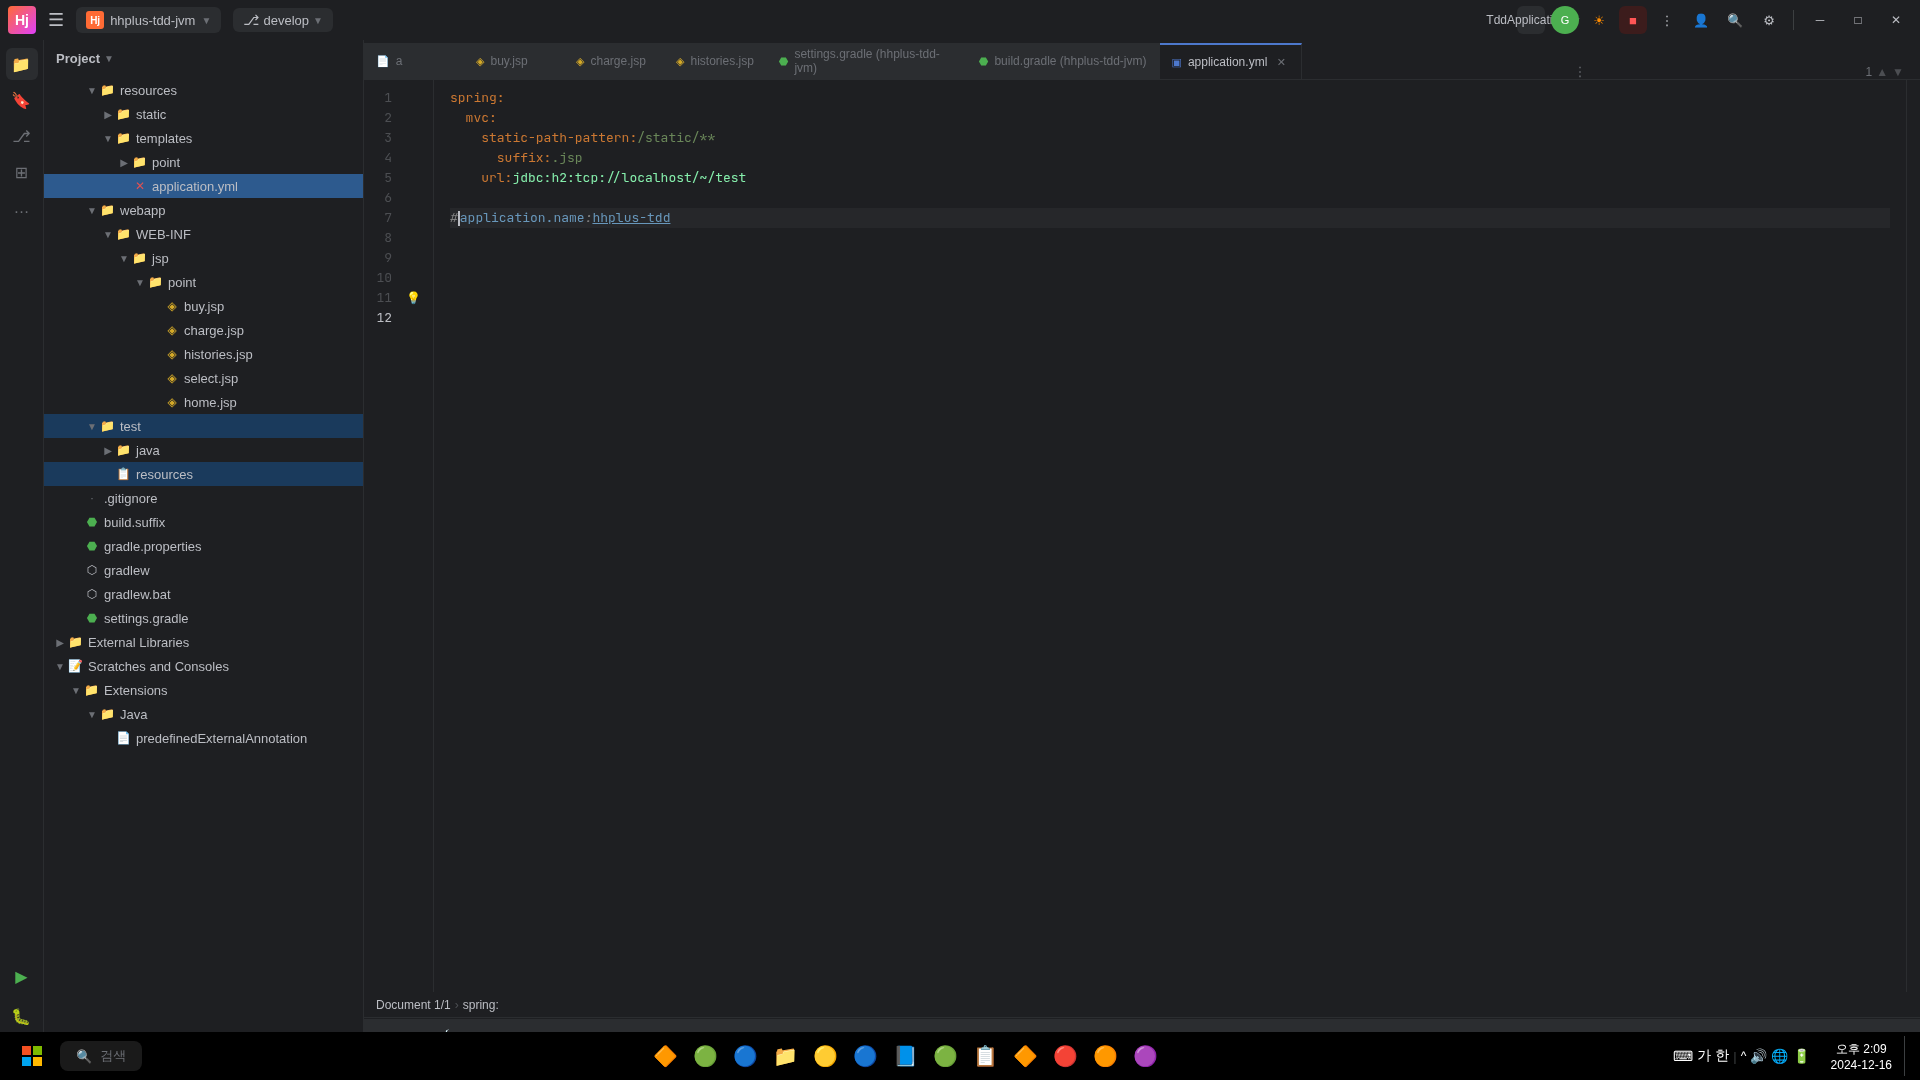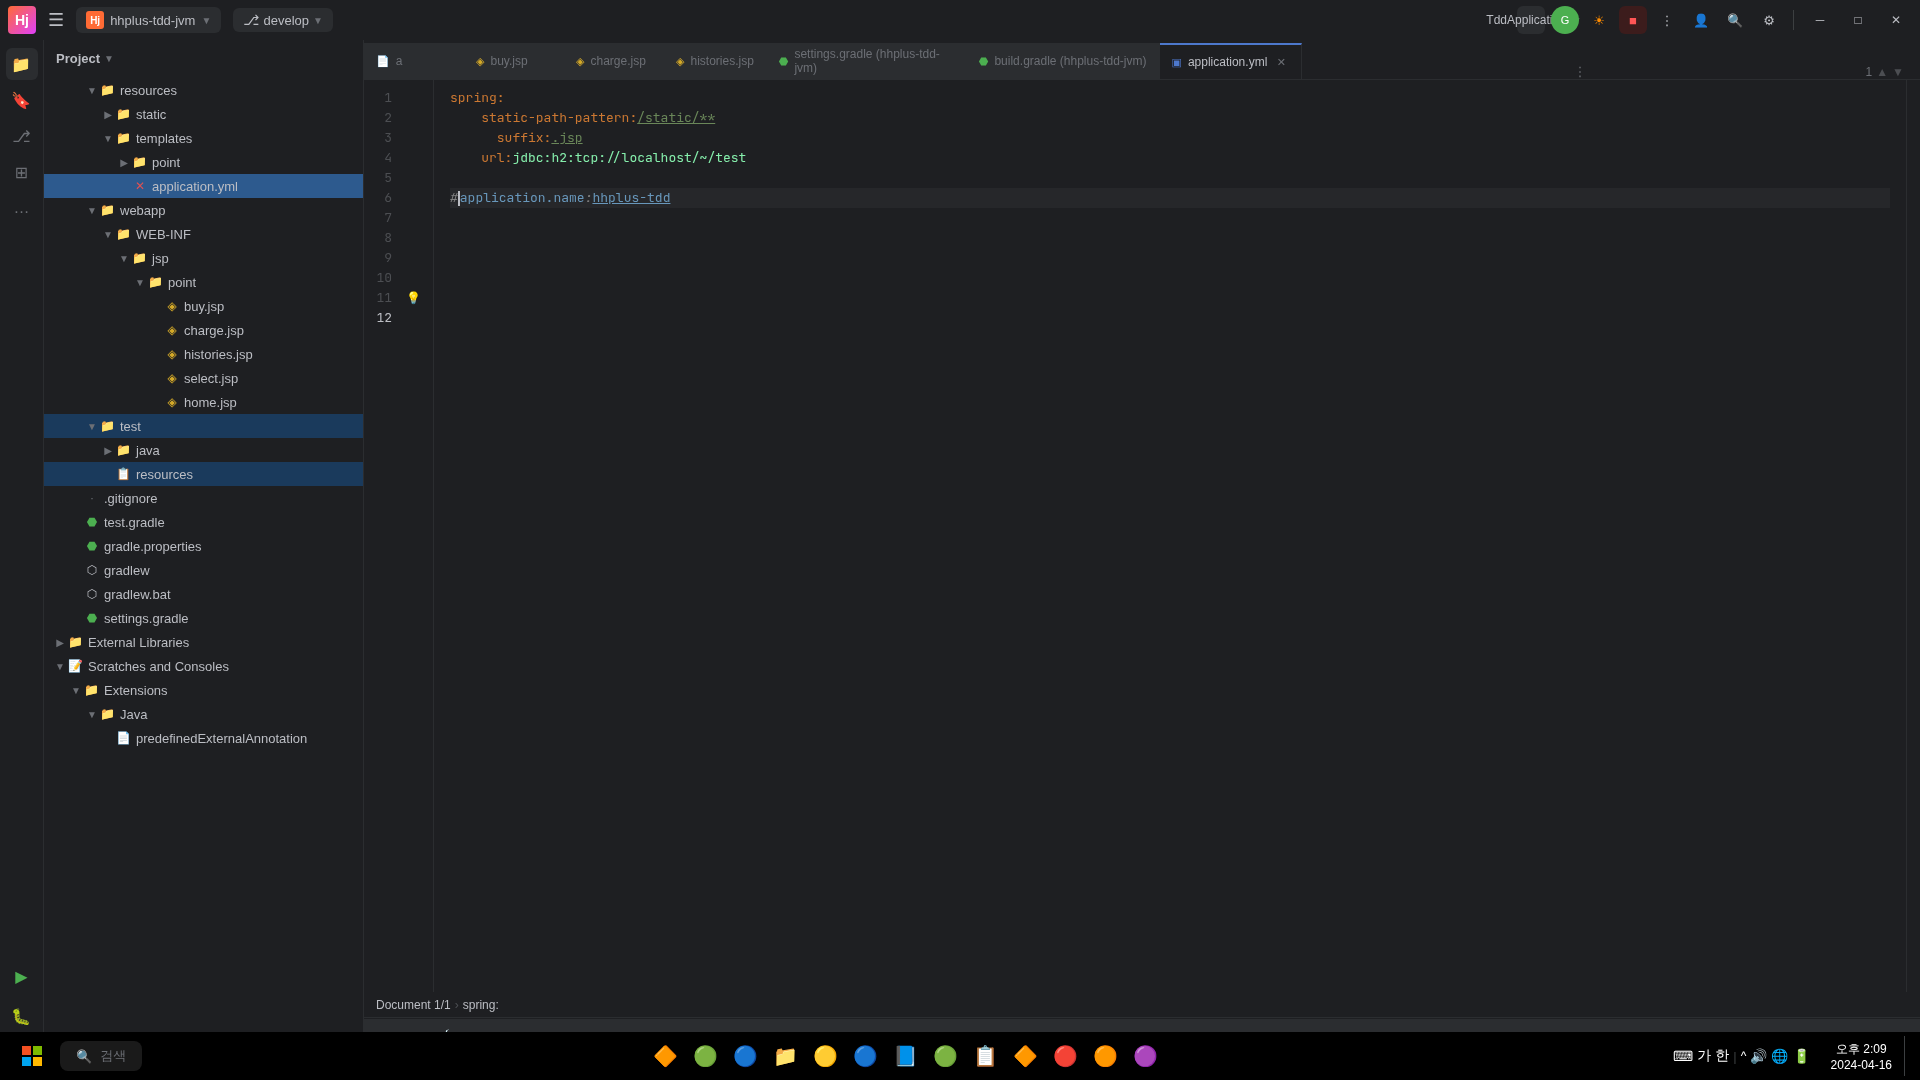--- a/index.html
+++ b/index.html
@@ -66,21 +66,21 @@
 
     
     .editor-content { display: flex; flex: 1; overflow: hidden; }
     .line-numbers { width: 50px; background: #1e1f22; padding: 8px 0; text-align: right; flex-shrink: 0; border-right: 1px solid #2b2d30; }
     .line-num { height: 20px; line-height: 20px; padding-right: 12px; font-size: 13px; color: #4c4e52; font-family: 'JetBrains Mono', 'Consolas', monospace; display: flex; align-items: center; justify-content: flex-end; }
     .line-num.active { color: #bcbec4; }
     .code-area { flex: 1; padding: 8px 16px; overflow: auto; font-family: 'JetBrains Mono', 'Consolas', monospace; font-size: 13px; line-height: 20px; }
     .code-line { height: 20px; white-space: nowrap; display: flex; align-items: center; }
     .code-line.cursor-line { background: rgba(255,255,255,0.04); }
     .kw-key { color: #cc7832; }
-    .kw-val { color: #6a8759; text-decoration: underline; }
+    .kw-val { color: #6a8759; }
     .kw-comment { color: #808080; font-style: italic; }
     .kw-url { color: #86efac; }
     .kw-app { color: #6897bb; }
     .cursor { display: inline-block; width: 2px; height: 15px; background: #bcbec4; vertical-align: middle; }
 
     
     .status-bar { height: 26px; background: #2b2d30; display: flex; align-items: center; padding: 0 12px; gap: 16px; flex-shrink: 0; border-top: 1px solid #1e1f22; }
     .status-item { font-size: 12px; color: #6c6f75; cursor: pointer; display: flex; align-items: center; gap: 4px; white-space: nowrap; }
 
     
@@ -251,21 +251,21 @@
         <span class="tree-label">resources</span>
       </div>
       <div class="tree-item" style="padding-left:24px;">
         <span class="tree-arrow" style="visibility:hidden;">▶</span>
         <span class="tree-icon" style="color:#6c6f75;">·</span>
         <span class="tree-label">.gitignore</span>
       </div>
       <div class="tree-item" style="padding-left:24px;">
         <span class="tree-arrow" style="visibility:hidden;">▶</span>
         <span class="tree-icon file-gradle">⬣</span>
-        <span class="tree-label">test.gradle</span>
+        <span class="tree-label">build.suffix</span>
       </div>
       <div class="tree-item" style="padding-left:24px;">
         <span class="tree-arrow" style="visibility:hidden;">▶</span>
         <span class="tree-icon file-gradle">⬣</span>
         <span class="tree-label">gradle.properties</span>
       </div>
       <div class="tree-item" style="padding-left:24px;">
         <span class="tree-arrow" style="visibility:hidden;">▶</span>
         <span class="tree-icon folder-icon" style="color:#bcbec4;">⬡</span>
         <span class="tree-label">gradlew</span>
@@ -384,20 +384,23 @@
                 <span style="color:#d4a928;font-size:12px;">💡</span>
               </div>
             <div style="height:20px;"></div>
           </div>
         </div>
       </div>
 
       <div class="code-area">
         <div class="code-line">
             <span class="kw-key">spring:</span>
+          </div>
+        <div class="code-line">
+            <span class="kw-key">&nbsp;&nbsp;mvc:</span>
           </div>
         <div class="code-line">
             <span class="kw-key">&nbsp;&nbsp;&nbsp;&nbsp;static-path-pattern: </span>
             <span class="kw-val">/static/**</span>
           </div>
         <div class="code-line">
             <span class="kw-key">&nbsp;&nbsp;&nbsp;&nbsp;&nbsp;&nbsp;suffix: </span>
             <span class="kw-val">.jsp</span>
           </div>
         <div class="code-line">
@@ -489,16 +492,16 @@
     <span style="font-size:14px;color:white;cursor:pointer;">가</span>
     <span style="font-size:14px;color:white;cursor:pointer;">한</span>
     <span style="color:#3c3f41;">|</span>
     <span style="font-size:12px;color:white;cursor:pointer;">^</span>
     <span style="font-size:14px;color:white;cursor:pointer;">🔊</span>
     <span style="font-size:14px;color:white;cursor:pointer;">🌐</span>
     <span style="font-size:14px;color:white;cursor:pointer;">🔋</span>
   </div>
   <div class="taskbar-clock">
     <span>오후 2:09</span>
-    <span>2024-04-16</span>
+    <span>2024-12-16</span>
   </div>
   <div class="taskbar-icon" style="width:8px;height:40px;border-left:1px solid #3c3f41;"></div>
 </div>
 
 </body></html>

